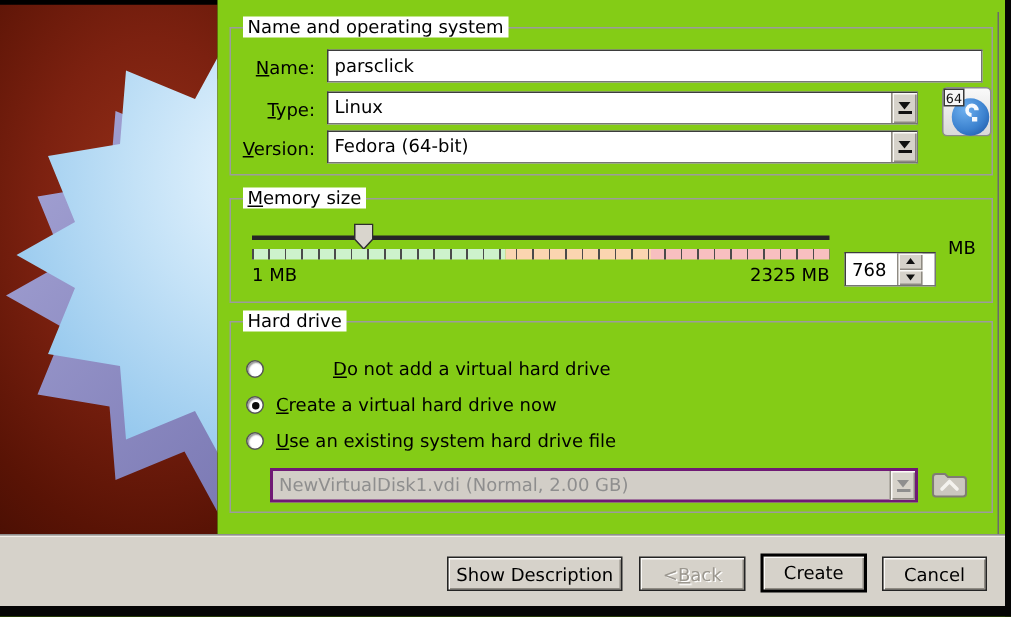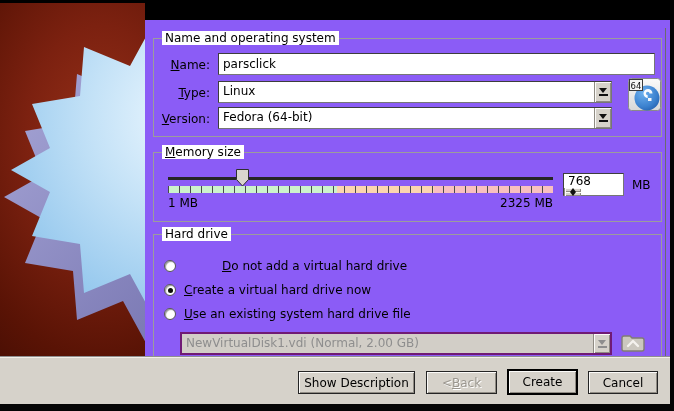--- a/index.html
+++ b/index.html
@@ -15,22 +15,21 @@
     position:absolute; left:0; top:0; width:145px; height:356px;
     border-top:3px solid #000;
     background:radial-gradient(ellipse 150% 90% at 70% 38%, #963018 0%, #7c2110 35%, #591305 70%, #3c0b02 100%);
     overflow:hidden;
   }
   #art svg { position:absolute; left:0; top:0; }
 
   
   #dialog {
     position:absolute; left:145px; top:0; width:525px; height:356px;
-    background:#8b5cf6;
-    margin-top:20px;
+    background:#84cc16;
   }
   #right-line { position:absolute; left:520px; top:8px; width:1px; height:348px; background:#6b6b6b; }
 
   .groupbox {
     position:absolute; border:1px solid #9c9c9c;
   }
   .group-legend {
     position:absolute; top:-8px; left:8px; background:#fff; padding:0 3px;
     white-space:nowrap;
   }
@@ -202,21 +201,21 @@
       <polygon points="0.5,0.5 12.5,0.5 12.5,10.5 6.5,17 0.5,10.5" fill="#d9d5cd" stroke="#2e2e2e"></polygon>
     </svg>
     <div id="tick-strip" style="left:23px; top:166px; width:385px; height:7px;">
       <div class="seg" style="width:44%; background:#cdf2cc;"></div>
       <div class="seg" style="width:25%; background:#fbd5b0;"></div>
       <div class="seg" style="width:31%; background:#f8bfc0;"></div>
     </div>
     <div id="tick-overlay" style="left:23px; top:166px; width:385px; height:7px;"></div>
     <div style="position:absolute; left:23px; top:176px;">1 MB</div>
     <div style="position:absolute; left:308px; top:176px; width:100px; text-align:right;">2325 MB</div>
-    <div class="spinbox" style="left:418px; top:153px; width:61px; height:23px;flex-direction:column;">
+    <div class="spinbox" style="left:418px; top:168px; width:61px; height:23px;">
       <input value="768" style="">
       <div class="spin-btns">
         <div class="spin-btn">
             <div class="tri-up-s"></div>
           </div>
         <div class="spin-btn">
             <div class="tri-dn-s"></div>
           </div>
       </div>
     </div>

